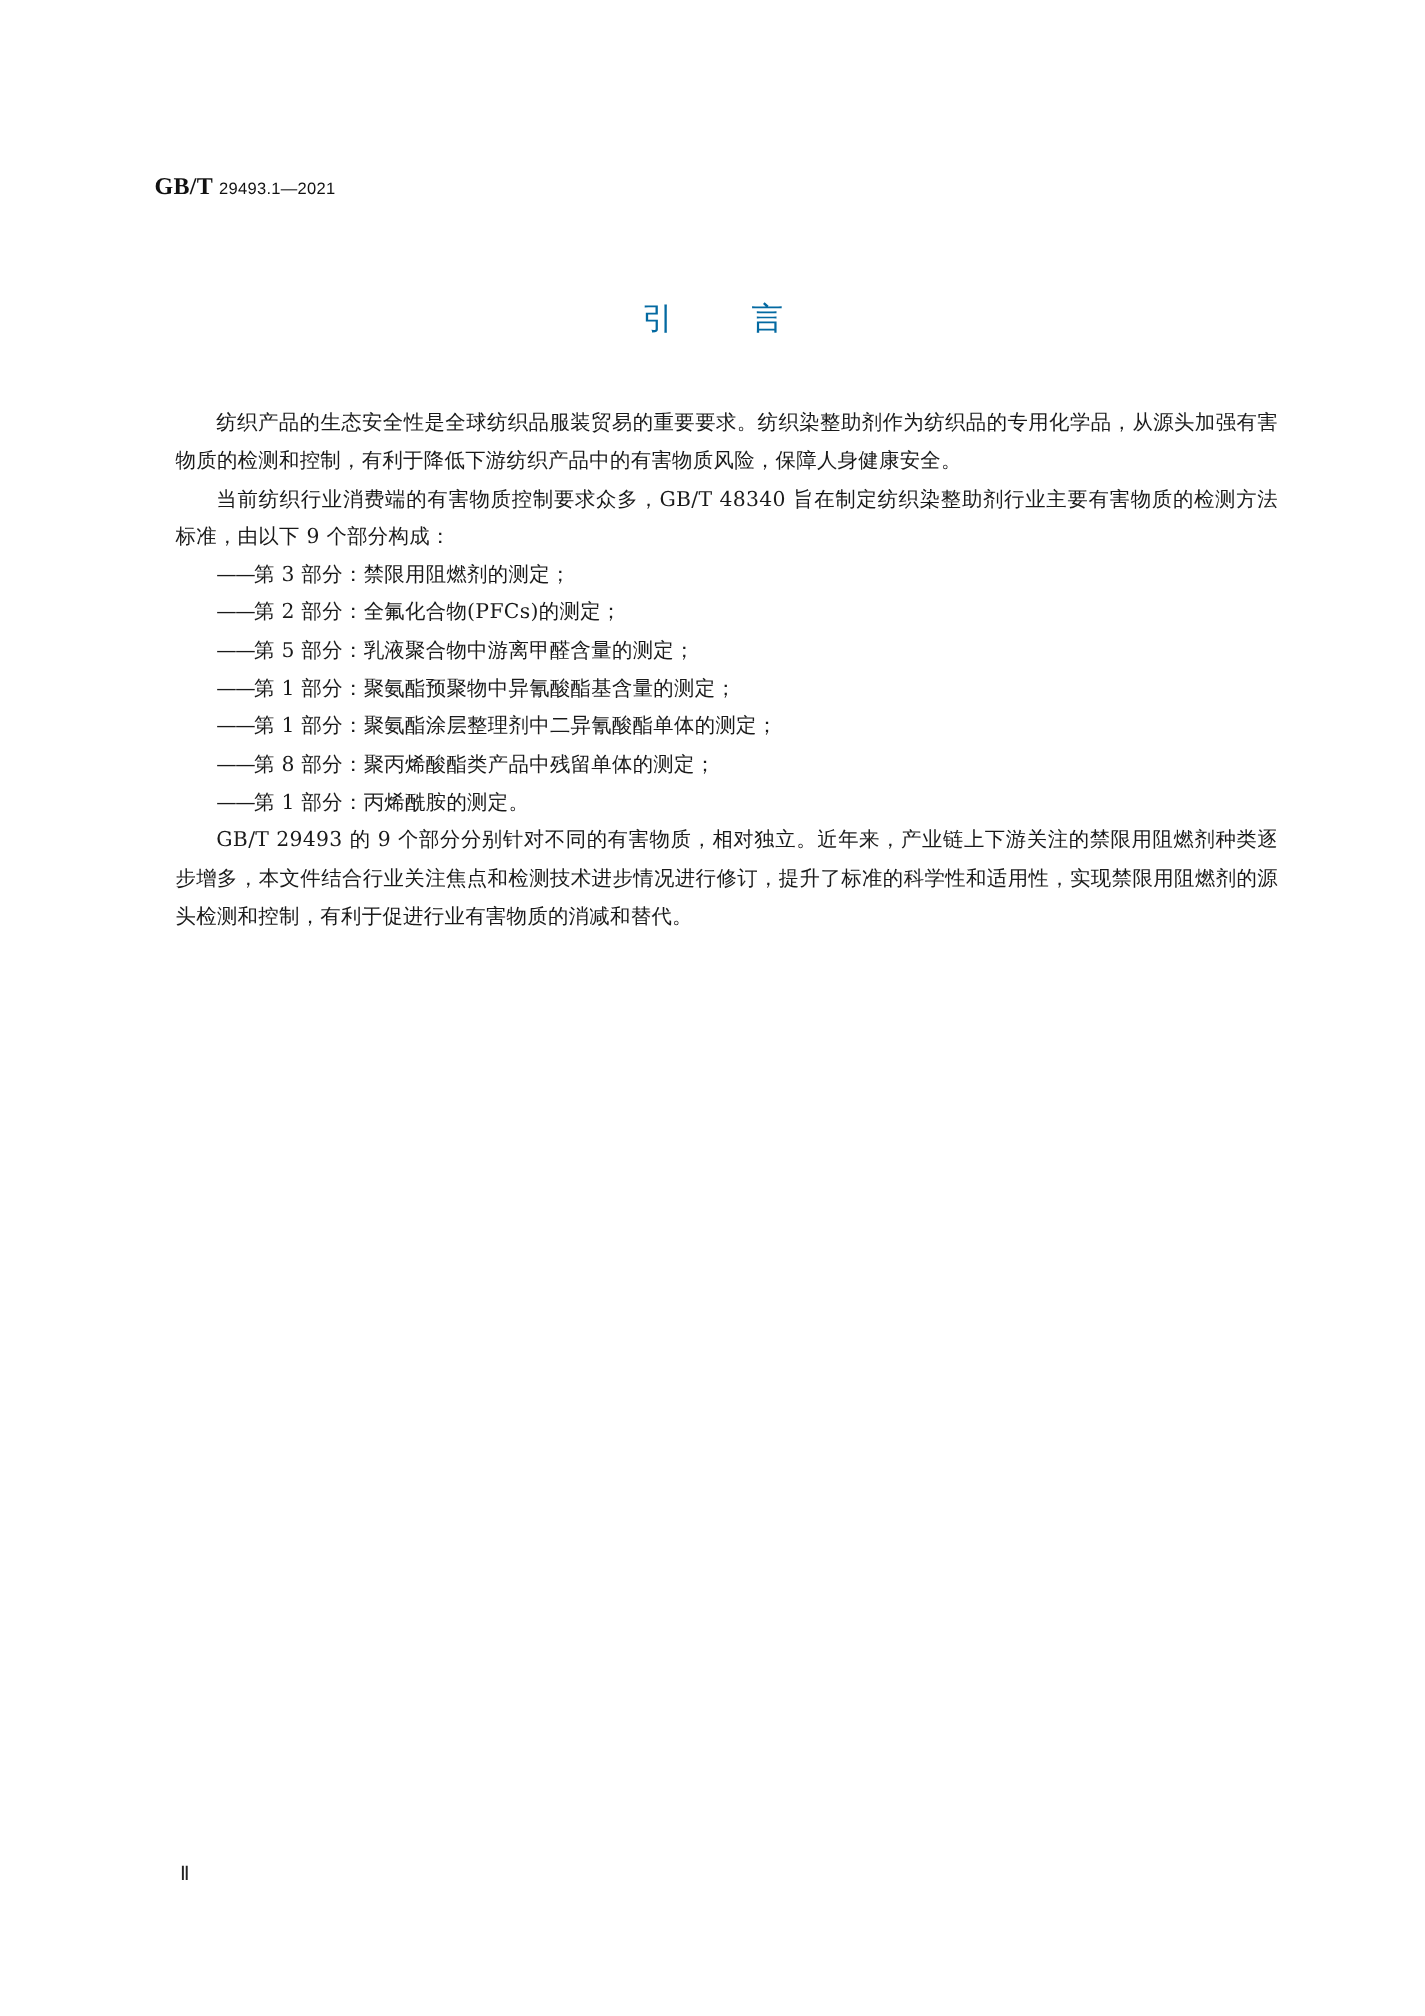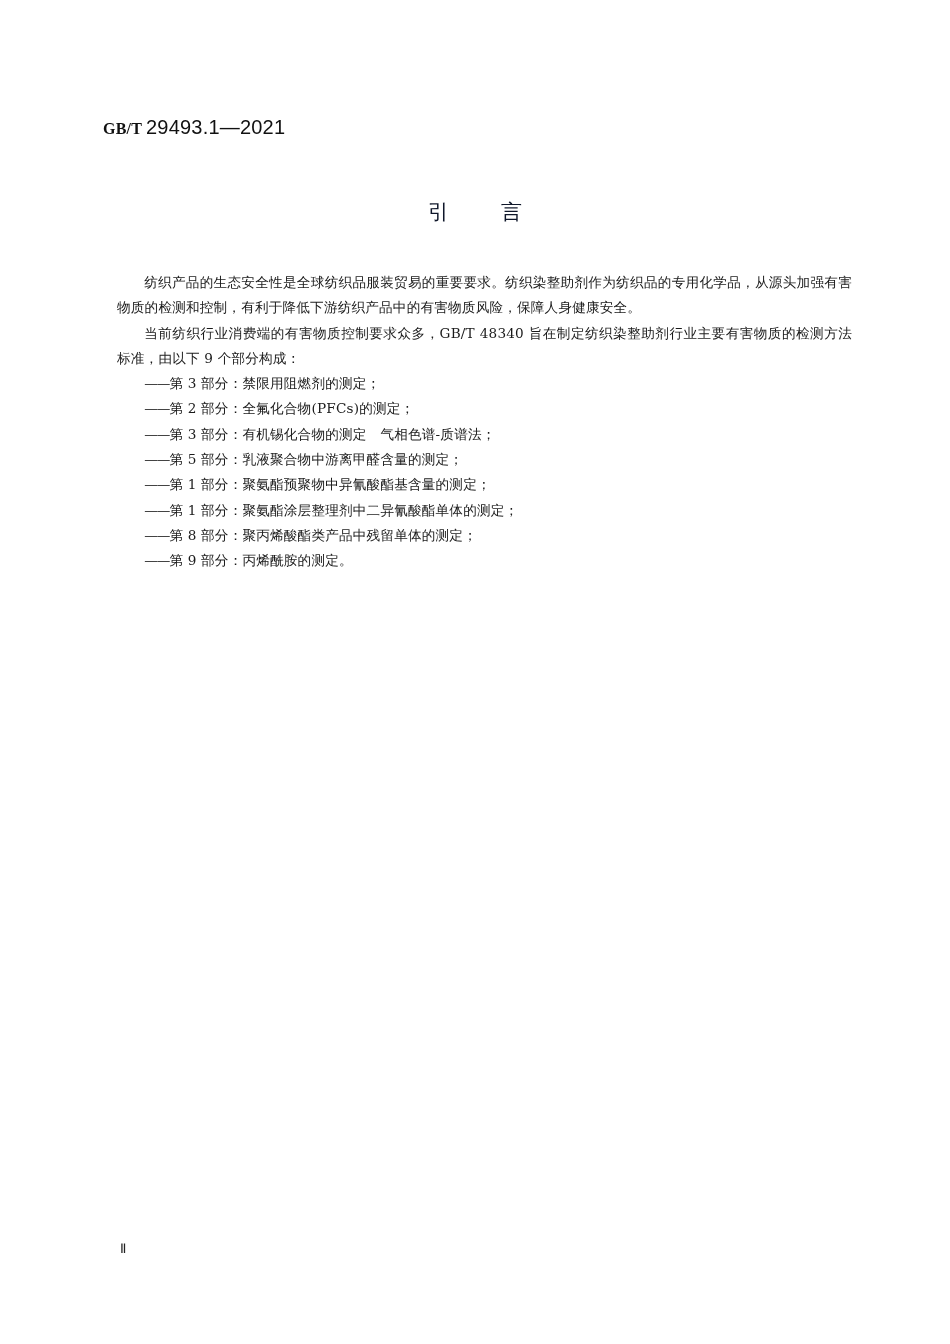--- a/index.html
+++ b/index.html
@@ -24,31 +24,31 @@
       color: #111;
     }
     .header .gb {
       font-family: "Liberation Serif", serif;
       font-weight: bold;
       font-size: 16px;
     }
     .header .num {
       font-family: "Liberation Sans", sans-serif;
       margin-left: 4px;
-      font-size: 20px;
+      font-size: 11px;
     }
     .title {
       position: absolute;
       left: 0;
       width: 950px;
       top: 198px;
       text-align: center;
       font-family: "DejaVu Sans", sans-serif;
       font-size: 21px;
-      color: #0f172a;
+      color: #0369a1;
     }
     .title span { display: inline-block; }
     .title .gap { width: 52px; }
     .content {
       position: absolute;
       left: 117px;
       top: 270px;
       width: 735px;
       font-size: 13.6px;
       line-height: 25.3px;
@@ -86,22 +86,22 @@
 <div class="title">
   <span>引</span><span class="gap"></span><span>言</span>
 </div>
 
 <div class="content">
   <p>纺织产品的生态安全性是全球纺织品服装贸易的重要要求。纺织染整助剂作为纺织品的专用化学品，从源头加强有害物质的检测和控制，有利于降低下游纺织产品中的有害物质风险，保障人身健康安全。</p>
   <p>当前纺织行业消费端的有害物质控制要求众多，GB/T 48340 旨在制定纺织染整助剂行业主要有害物质的检测方法标准，由以下 9 个部分构成：</p>
 
   <div class="item"><span class="dash">——</span><span>第 3 部分：禁限用阻燃剂的测定；</span></div>
   <div class="item"><span class="dash">——</span><span>第 2 部分：全氟化合物(PFCs)的测定；</span></div>
-  <div class="item"><span class="dash">——</span><span>第 3 部分：有机锡化合物的测定　气相色谱-质谱法；</span></div>
   <div class="item"><span class="dash">——</span><span>第 5 部分：乳液聚合物中游离甲醛含量的测定；</span></div>
   <div class="item"><span class="dash">——</span><span>第 1 部分：聚氨酯预聚物中异氰酸酯基含量的测定；</span></div>
   <div class="item"><span class="dash">——</span><span>第 1 部分：聚氨酯涂层整理剂中二异氰酸酯单体的测定；</span></div>
   <div class="item"><span class="dash">——</span><span>第 8 部分：聚丙烯酸酯类产品中残留单体的测定；</span></div>
-  <div class="item"><span class="dash">——</span><span>第 9 部分：丙烯酰胺的测定。</span></div>
+  <div class="item"><span class="dash">——</span><span>第 1 部分：丙烯酰胺的测定。</span></div>
 
+  <p>GB/T 29493 的 9 个部分分别针对不同的有害物质，相对独立。近年来，产业链上下游关注的禁限用阻燃剂种类逐步增多，本文件结合行业关注焦点和检测技术进步情况进行修订，提升了标准的科学性和适用性，实现禁限用阻燃剂的源头检测和控制，有利于促进行业有害物质的消减和替代。</p>
 </div>
 
 <div class="page-num">Ⅱ</div>
 
 </body></html>

